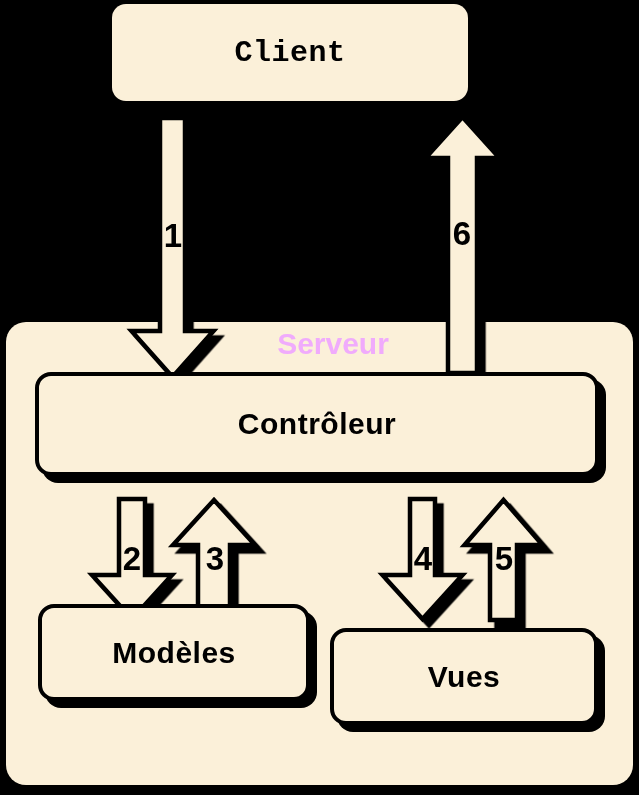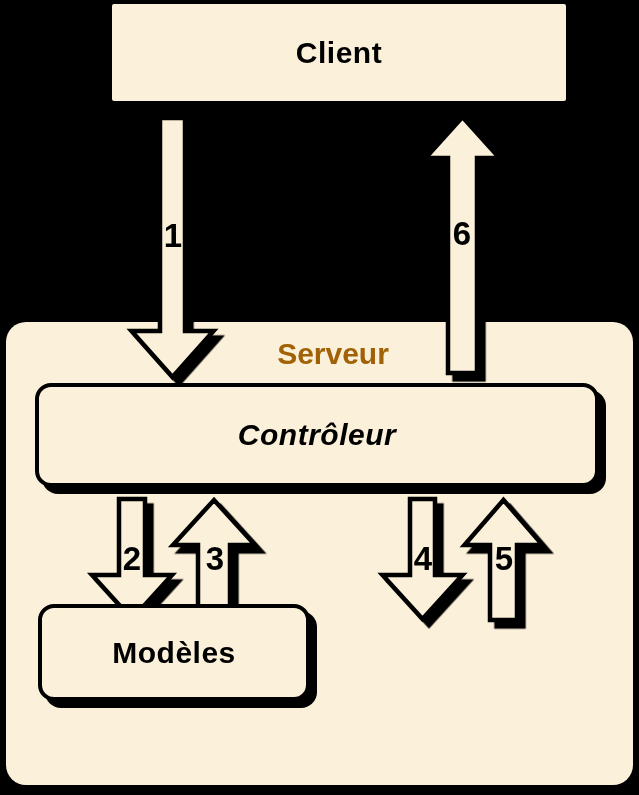--- a/index.html
+++ b/index.html
@@ -25,48 +25,48 @@
   }
   .node-label {
     color: #000;
     font-size: 30px;
     font-weight: 600;
     letter-spacing: 0.5px;
     white-space: nowrap;
   }
   .client-box {
     left: 112px; top: 4px;
-    width: 454px; height: 97px;
-    border-radius: 2px;
+    width: 356px; height: 97px;
+    border-radius: 14px;
+    font-family: Liberation Mono, monospace;
   }
   .serveur-container {
     left: 6px; top: 322px;
     width: 627px; height: 463px;
     border-radius: 20px;
     background: #FBF0D9;
     position: absolute;
   }
   .serveur-label {
     position: absolute;
-    left: 333px; top: 354px;
+    left: 333px; top: 344px;
     transform: translate(-50%, -50%);
-    color: #a16207;
+    color: #f0abfc;
     font-size: 30px;
     font-weight: 600;
     white-space: nowrap;
   }
   .inner-box {
     border: 4px solid #000;
     box-shadow: 7px 7px 0 #000;
   }
   .controleur-box {
-    left: 35px; top: 383px;
+    left: 35px; top: 372px;
     width: 564px; height: 104px;
     border-radius: 16px;
-    font-style: italic;
   }
   .modeles-box {
     left: 38px; top: 604px;
     width: 272px; height: 97px;
     border-radius: 16px;
   }
   .vues-box {
     left: 330px; top: 628px;
     width: 268px; height: 97px;
     border-radius: 16px;
@@ -132,14 +132,17 @@
   </div>
 
   <div class="node inner-box controleur-box">
     <span class="node-label">Contrôleur</span>
   </div>
 
   <div class="node inner-box modeles-box">
     <span class="node-label">Modèles</span>
   </div>
 
+  <div class="node inner-box vues-box">
+    <span class="node-label">Vues</span>
+  </div>
 
 </div>
 
 </body></html>

